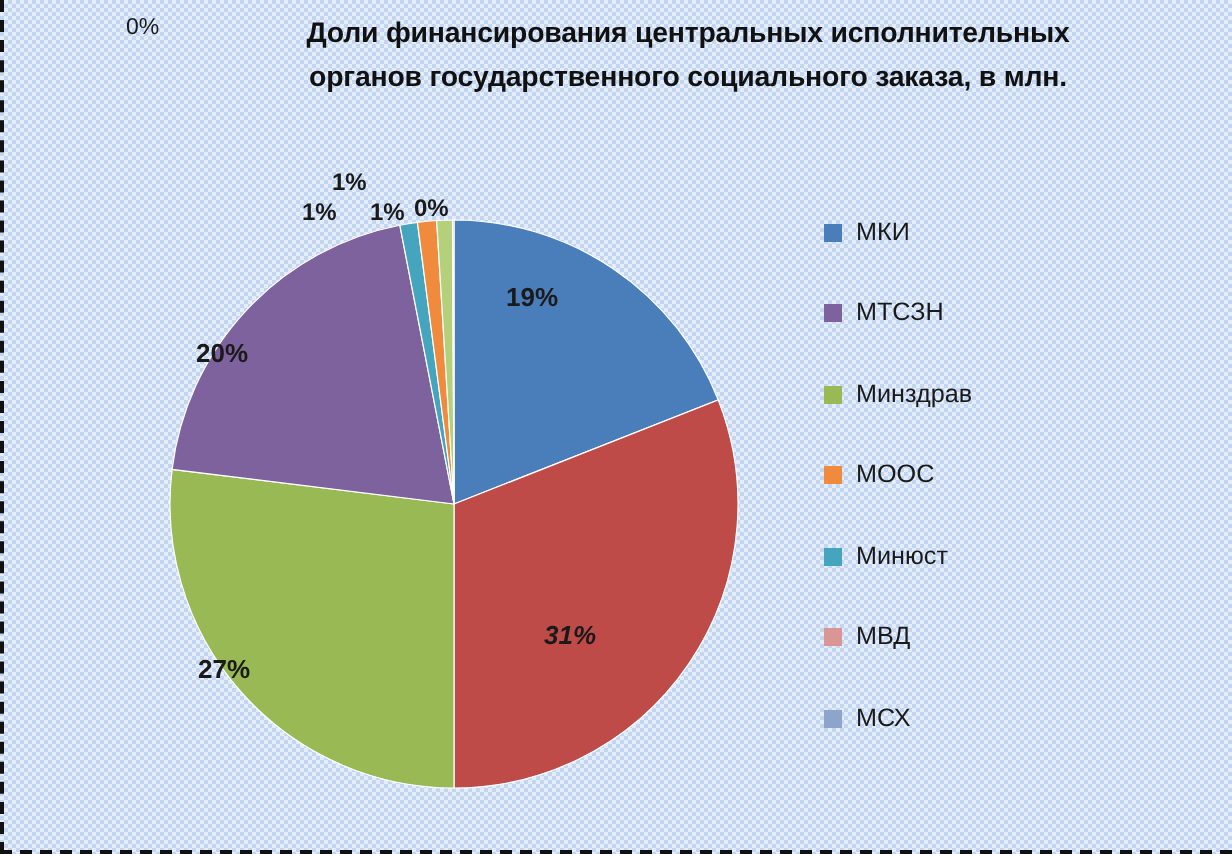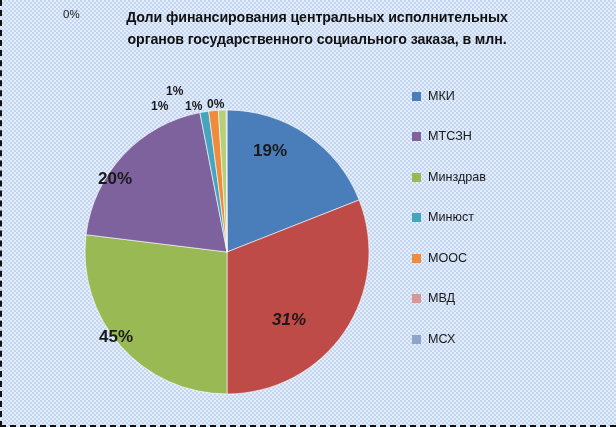--- a/index.html
+++ b/index.html
@@ -24,61 +24,61 @@
     position:absolute;left:0;top:0;width:616px;height:427px;
     box-sizing:border-box;
     border-left:2px dashed #111;
     border-bottom:2px dashed #111;
     pointer-events:none;
   }
 
   
   #title{
     position:absolute;
-    left:86px;top:6px;width:462px;
+    left:86px;top:6px;width:516px;
     text-align:center;
     font-size:14.2px;
     font-weight:bold;
     line-height:22px;
     color:#111;
     letter-spacing:-.1px;
   }
 
   
   #pie-wrap{
     position:absolute;
     left:84px;top:109px;
     width:286px;height:286px;
   }
   #pie-svg{display:block;width:286px;height:286px;}
 
   
   .pct{
     position:absolute;
-    font-size:17px;
+    font-size:13px;
     font-weight:bold;
     color:#1a1a1a;
     white-space:nowrap;
   }
   .pct.thin{font-weight:bold;font-size:12px;}
 
   #pct-mki{left:253px;top:141px;}
   #pct-mon{left:272px;top:310px;font-style:italic;}
   #pct-minzdrav{left:99px;top:327px;}
   #pct-mtszn{left:98px;top:169px;text-align:center;}
   #pct-minyust{left:151px;top:99px;}
   #pct-moos{left:166px;top:84px;}
   #pct-msh{left:185px;top:99px;}
   #pct-mvd{left:207px;top:97px;}
   #pct-extra{left:63px;top:8px;font-size:11.5px;font-weight:normal;}
 
   
   #legend{
     position:absolute;
-    left:412px;top:76px;
+    left:412px;top:96px;
     width:180px;
     text-align:right;
   }
   .legend-item{
     display:flex;
     align-items:center;
     height:40.5px;
   }
   .swatch{
     width:9px;height:9px;
@@ -113,21 +113,21 @@
           <path d="M 143 143 L 115.91 3.61 A 142 142 0 0 1 124.71 2.18 Z" fill="#46A5BE" stroke="#ffffff" stroke-width="0.6"></path>
           <path d="M 143 143 L 124.71 2.18 A 142 142 0 0 1 134.33 1.26 Z" fill="#F08A3C" stroke="#ffffff" stroke-width="0.6"></path>
           <path d="M 143 143 L 134.33 1.26 A 142 142 0 0 1 142.26 1.00 Z" fill="#B5D07A" stroke="#ffffff" stroke-width="0.6"></path>
           <path d="M 143 143 L 142.26 1.00 A 142 142 0 0 1 143.00 1.00 Z" fill="#B9A3C9" stroke="#ffffff" stroke-width="0.6"></path>
         </g>
     </svg>
   </div>
 
   <div class="pct" id="pct-mki">19%</div>
   <div class="pct" id="pct-mon">31%</div>
-  <div class="pct" id="pct-minzdrav">45%</div>
+  <div class="pct" id="pct-minzdrav">27%</div>
   <div class="pct" id="pct-mtszn">20%</div>
   <div class="pct thin" id="pct-minyust">1%</div>
   <div class="pct thin" id="pct-moos">1%</div>
   <div class="pct thin" id="pct-msh">1%</div>
   <div class="pct thin" id="pct-mvd">0%</div>
   <div class="pct" id="pct-extra">0%</div>
 
   <div id="legend">
       <div class="legend-item">
         <span class="swatch" style="background: rgb(74, 126, 187);"></span>
@@ -135,26 +135,26 @@
       </div>
       <div class="legend-item">
         <span class="swatch" style="background: rgb(125, 98, 158);"></span>
         <span class="legend-label">МТСЗН</span>
       </div>
       <div class="legend-item">
         <span class="swatch" style="background: rgb(152, 185, 84);"></span>
         <span class="legend-label">Минздрав</span>
       </div>
       <div class="legend-item">
+        <span class="swatch" style="background: rgb(240, 138, 60);"></span>
+        <span class="legend-label">МООС</span>
+      </div>
+      <div class="legend-item">
         <span class="swatch" style="background: rgb(70, 165, 190);"></span>
         <span class="legend-label">Минюст</span>
-      </div>
-      <div class="legend-item">
-        <span class="swatch" style="background: rgb(240, 138, 60);"></span>
-        <span class="legend-label">МООС</span>
       </div>
       <div class="legend-item">
         <span class="swatch" style="background: rgb(217, 150, 148);"></span>
         <span class="legend-label">МВД</span>
       </div>
       <div class="legend-item">
         <span class="swatch" style="background: rgb(142, 165, 203);"></span>
         <span class="legend-label">МСХ</span>
       </div>
     </div>

